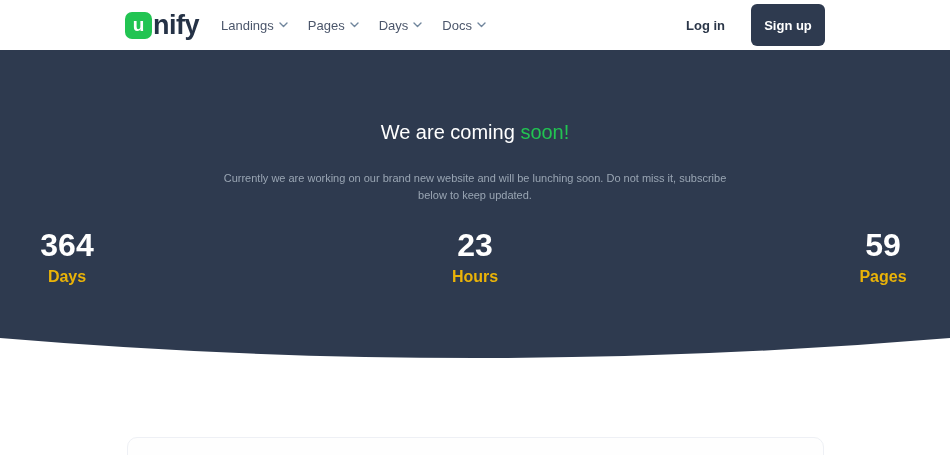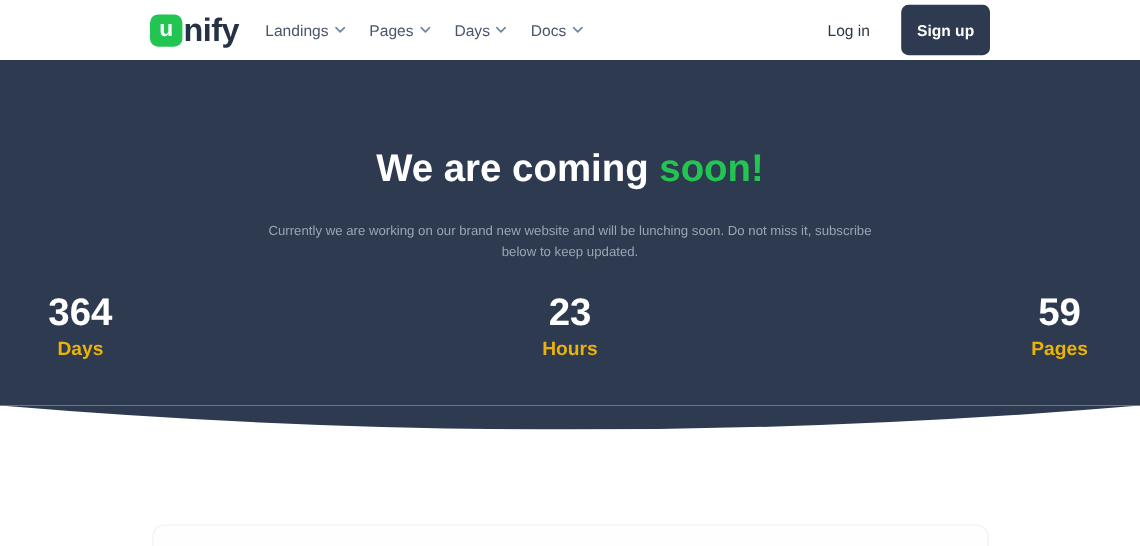--- a/index.html
+++ b/index.html
@@ -64,21 +64,21 @@
   }
   .nav-link svg { display: block; }
   .nav-right {
     margin-left: auto;
     display: flex;
     align-items: center;
     gap: 26px;
   }
   .login-link {
     font-size: 13px;
-    font-weight: 400;
+    font-weight: 700;
     color: #2b3648;
     cursor: pointer;
   }
   .signup-btn {
     background: #2e3a4f;
     color: #ffffff;
     border: none;
     border-radius: 6px;
     font-family: "Liberation Sans", sans-serif;
     font-size: 13px;
@@ -89,22 +89,22 @@
   }
 
   
   .hero {
     background: #2e3a4f;
     height: 288px;
     text-align: center;
     padding-top: 70px;
   }
   .hero-title {
-    font-size: 32px;
-    font-weight: 700;
+    font-size: 20px;
+    font-weight: 400;
     color: #ffffff;
     line-height: 1.25;
   }
   .hero-title .accent { color: #22c452; }
   .hero-subtitle {
     margin: 25px auto 0;
     max-width: 516px;
     font-size: 11px;
     line-height: 1.5;
     color: #99a5b3;

